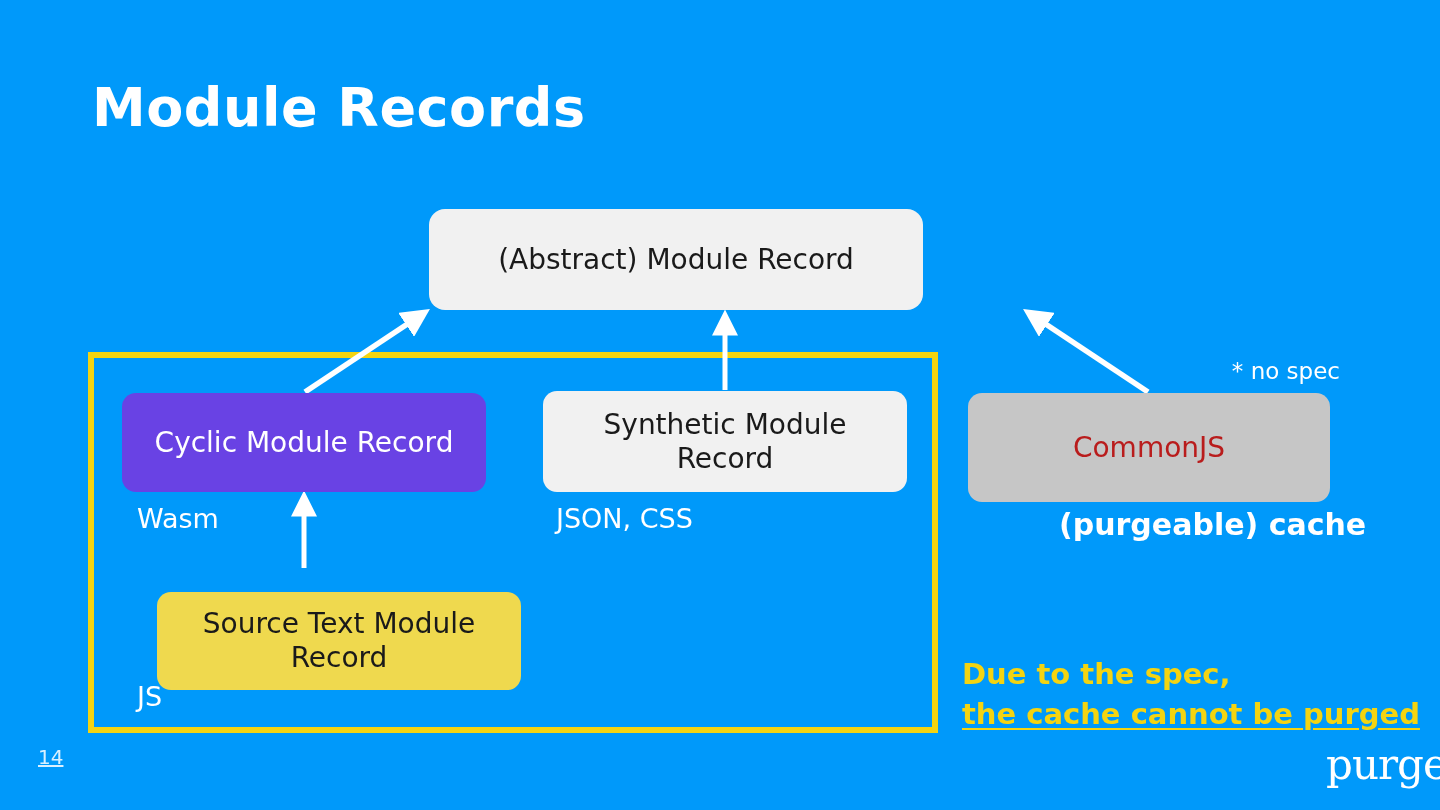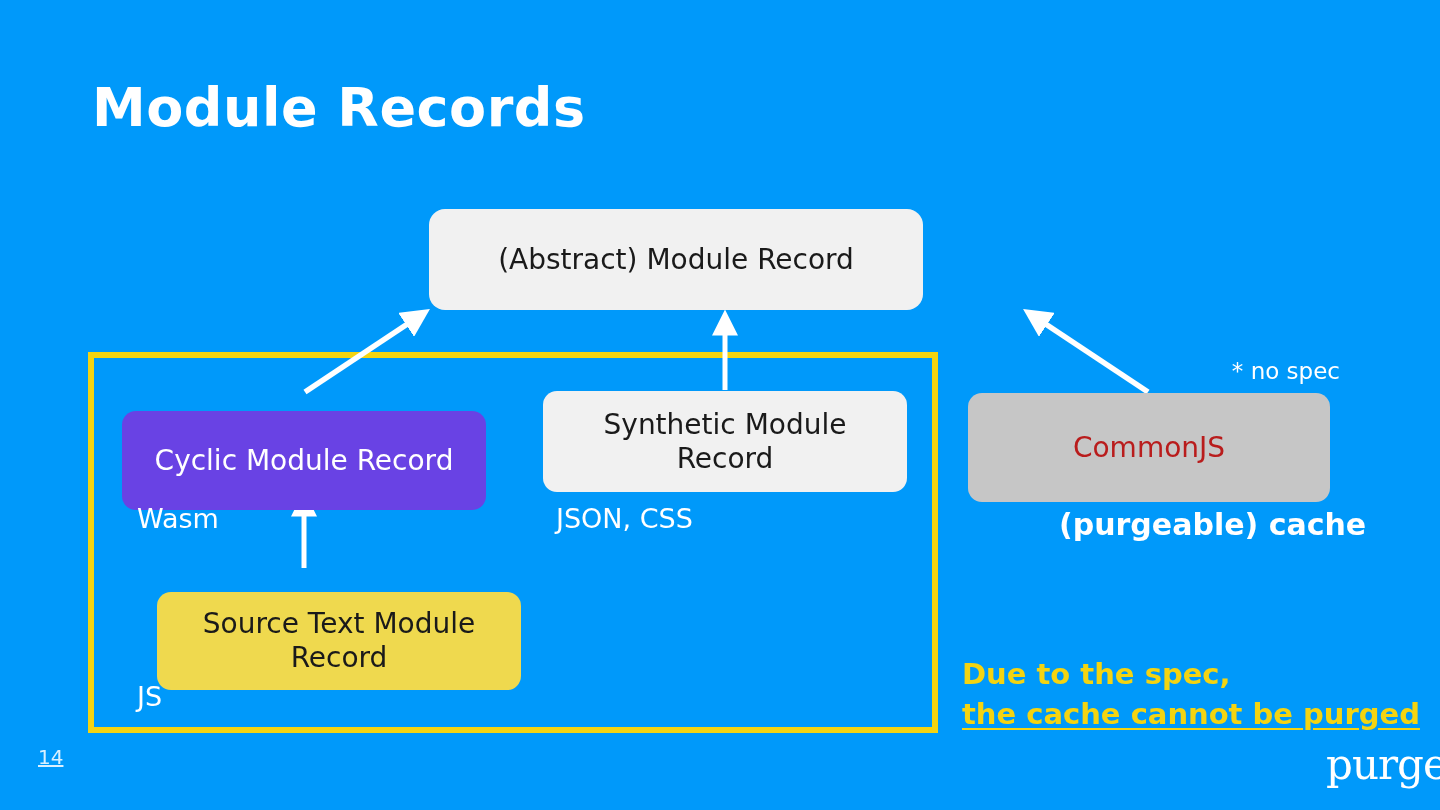--- a/index.html
+++ b/index.html
@@ -71,21 +71,20 @@
   }
 
   #node-cyclic {
     left: 122px;
     top: 393px;
     width: 364px;
     height: 99px;
     background: #6942e4;
     color: #ffffff;
     font-size: 28px;
-    margin-top: 18px;
   }
 
   #node-synthetic {
     left: 543px;
     top: 391px;
     width: 364px;
     height: 101px;
     background: #f1f1f1;
     color: #1a1a1a;
     font-size: 28px;

